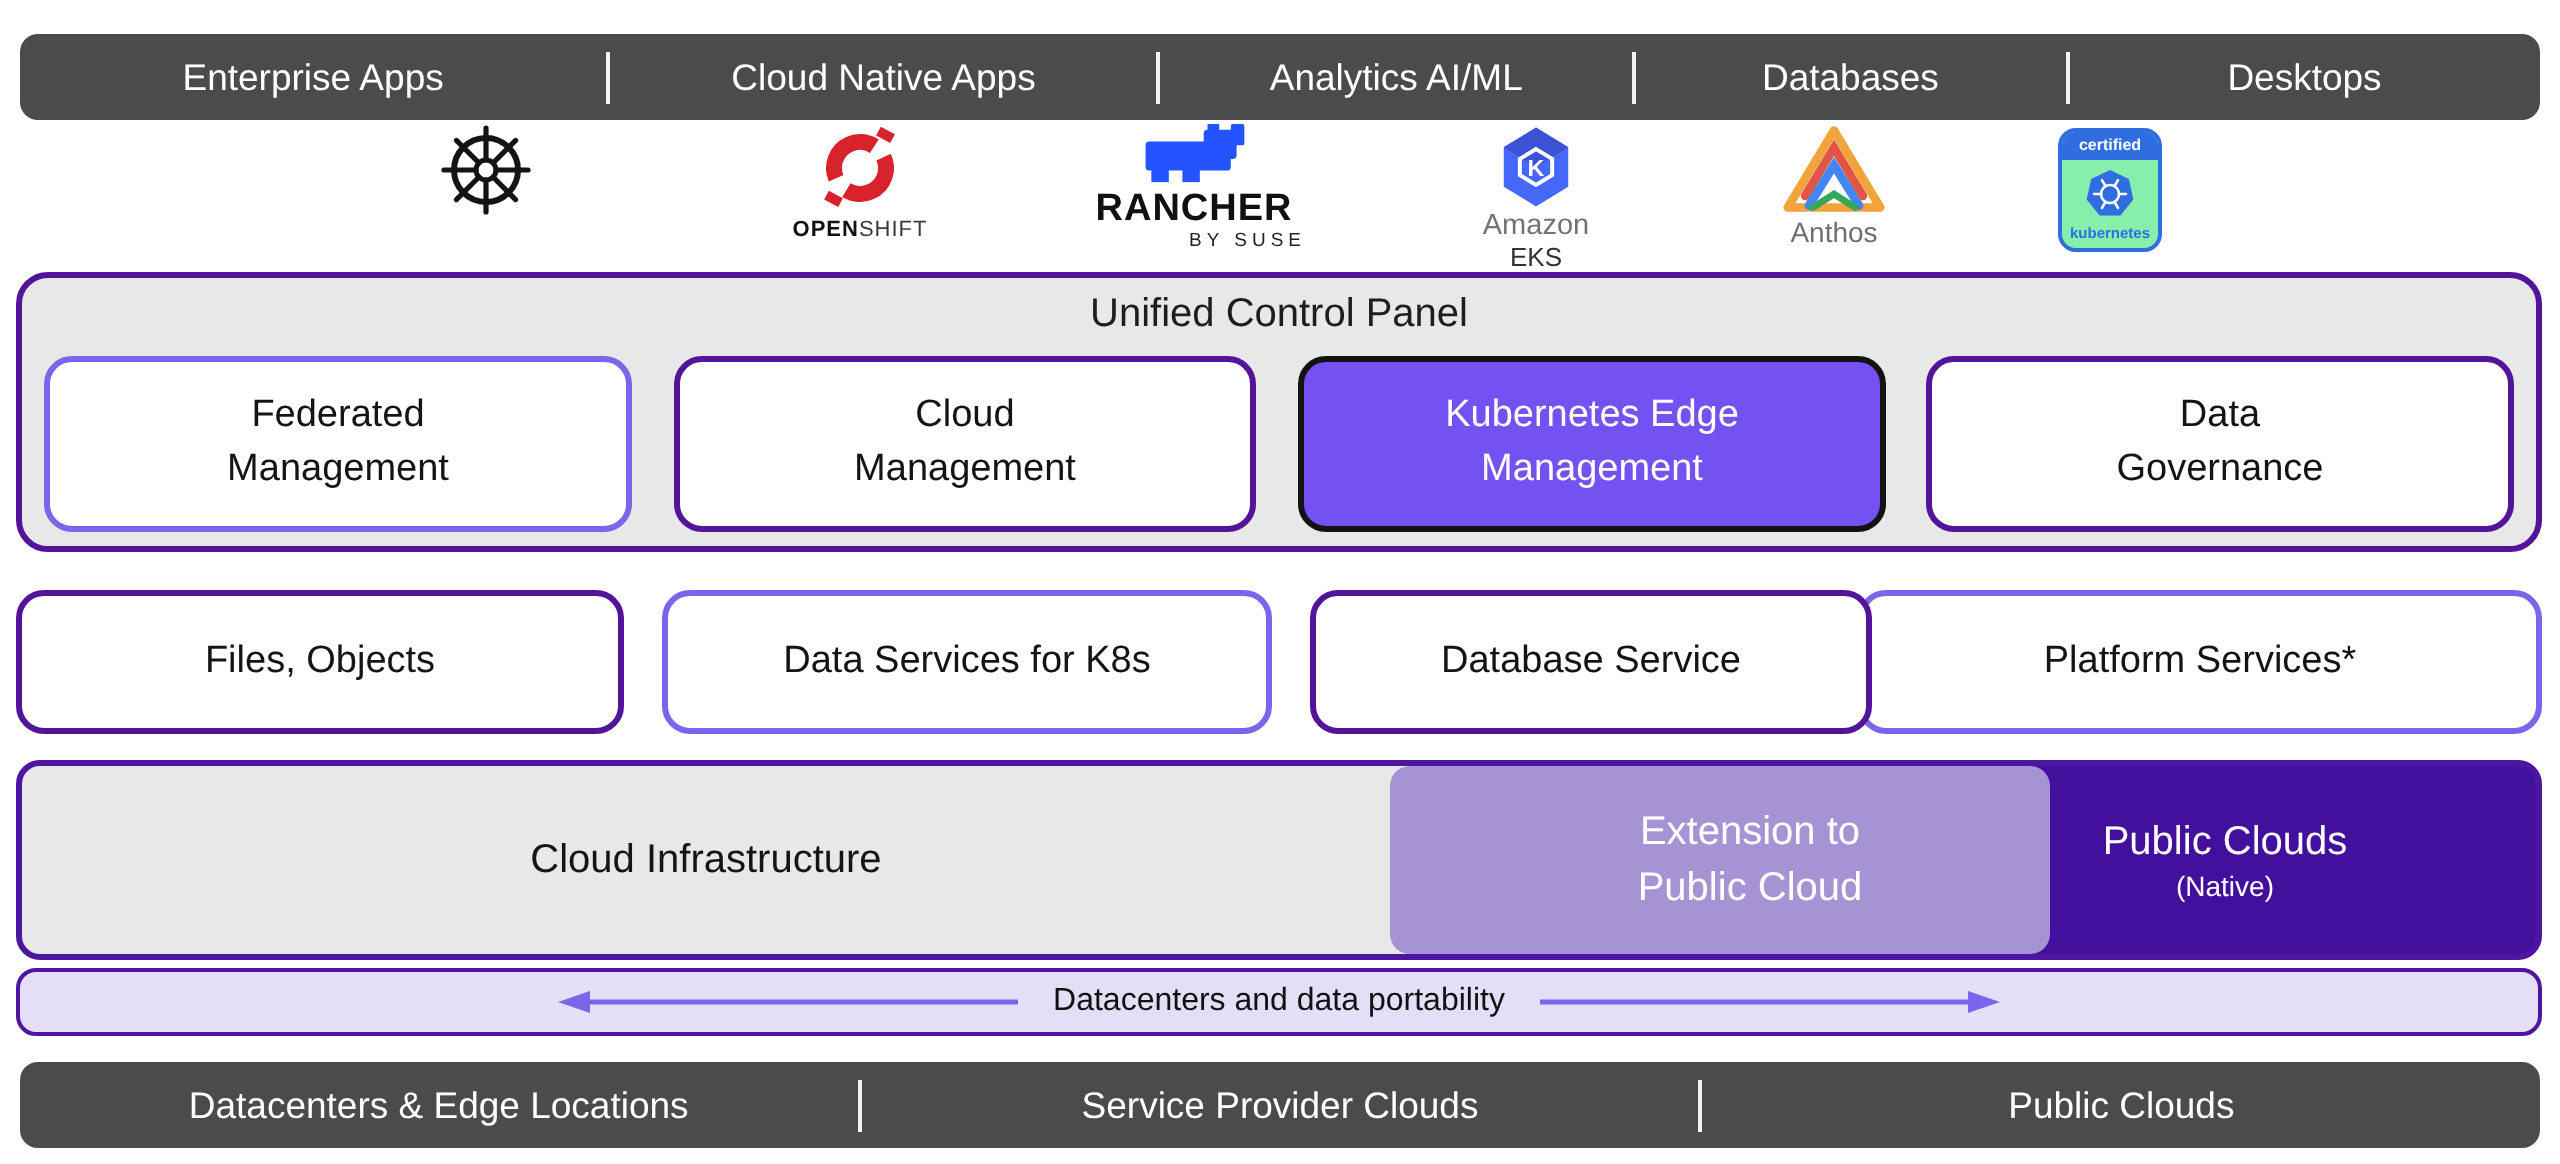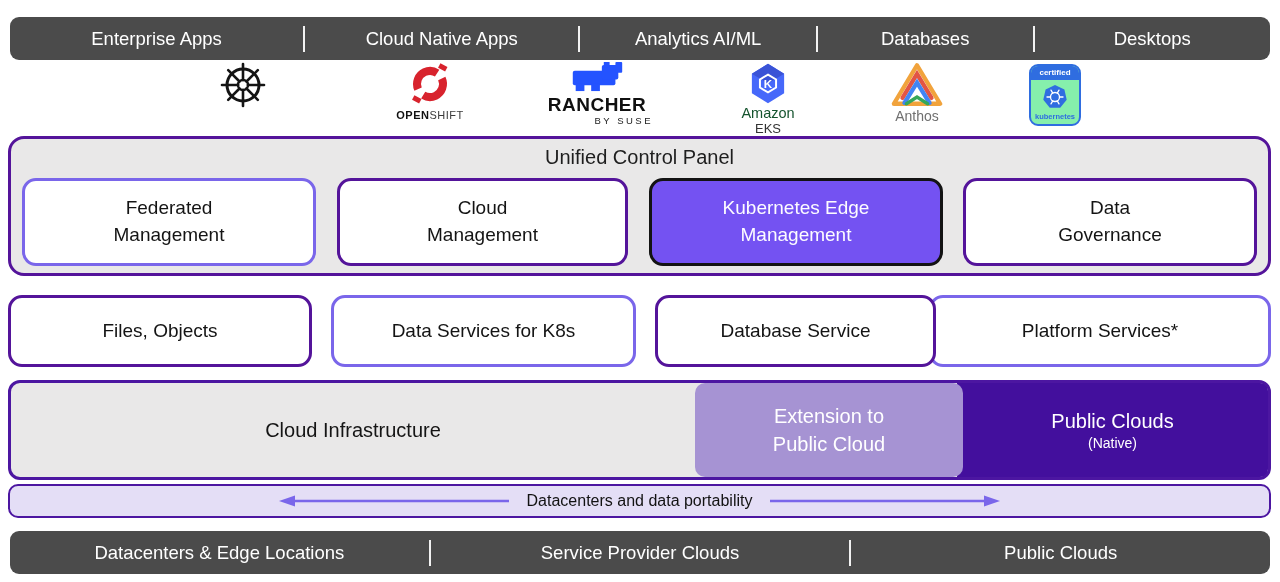--- a/index.html
+++ b/index.html
@@ -17,21 +17,21 @@
   .bb{flex:1 0 0}
 
   
   .logo{position:absolute;top:62px;display:flex;flex-direction:column;align-items:center;}
   .logo svg{display:block;}
   .nke-label{color:#7d7d7d;font-size:15px;letter-spacing:1.5px;margin-top:2px;}
   .os-label{font-size:11px;letter-spacing:.5px;margin-top:3px;color:#3a3a3a;}
   .os-label b{color:#111;}
   .rancher-label{font-size:19px;font-weight:bold;color:#101010;letter-spacing:.5px;line-height:1;margin-top:2px;}
   .rancher-sub{font-size:9.5px;color:#222;letter-spacing:2.5px;line-height:1;margin-top:2px;align-self:flex-end;padding-right:4px;}
-  .eks-label{font-size:14.5px;color:#14532d;line-height:1.1;margin-top:1px;}
+  .eks-label{font-size:14.5px;color:#737373;line-height:1.1;margin-top:1px;}
   .eks-sub{font-size:13px;color:#333;line-height:1.1;}
   .anthos-label{font-size:14px;color:#6f6f6f;margin-top:1px;}
   .k8s-badge{width:48px;border:2px solid #2f6de0;border-radius:9px;background:#86efac;overflow:hidden;
              display:flex;flex-direction:column;align-items:center;}
   .k8s-top{align-self:stretch;background:#2f6de0;color:#fff;font-size:8px;font-weight:bold;
            text-align:center;padding:2px 0 3px;}
   .k8s-bottom{color:#2f6de0;font-size:7.5px;font-weight:bold;padding:0 0 3px;}
 
   
   .panel{position:absolute;left:8px;top:136px;width:1263px;height:140px;box-sizing:border-box;
@@ -54,23 +54,23 @@
   .sb0{left:8px;width:304px;}
   .sb1{left:331px;width:305px;}
   .sb2{left:655px;width:281px;z-index:2;text-align:center;}
   .sb3{left:929px;width:342px;z-index:1;}
 
   
   .infra{position:absolute;left:8px;top:380px;width:1263px;height:100px;box-sizing:border-box;
          background:#e9e8e8;border:3px solid #4c16a1;border-radius:12px;}
   .infra-label{position:absolute;left:0;top:0;bottom:0;width:684px;display:flex;
                align-items:center;justify-content:center;font-size:20px;color:#151515;}
-  .ext{position:absolute;left:684px;top:0;bottom:0;width:268px;background:#a693d3;border-radius:10px;
+  .ext{position:absolute;left:684px;top:0;bottom:0;width:300px;background:#a693d3;border-radius:10px;
        display:flex;flex-direction:column;align-items:center;justify-content:center;
-       color:#fff;font-size:20px;line-height:1.4;text-align:center;z-index:2;}
+       color:#fff;font-size:20px;line-height:1.4;text-align:center;z-index:2;padding-left:30px;}
   .native{position:absolute;right:0;top:0;bottom:0;width:311px;background:#430f9d;
           border-radius:0 8px 8px 0;display:flex;flex-direction:column;align-items:center;
           justify-content:center;color:#fff;text-align:center;z-index:1;}
   .native-title{font-size:20px;line-height:1.2;}
   .native-sub{font-size:14px;margin-top:2px;}
 
   
   .portability{position:absolute;left:8px;top:484px;width:1263px;height:34px;box-sizing:border-box;
                background:#e4def6;border:2px solid #4c16a1;border-radius:10px;
                display:flex;align-items:center;justify-content:center;gap:18px;}

